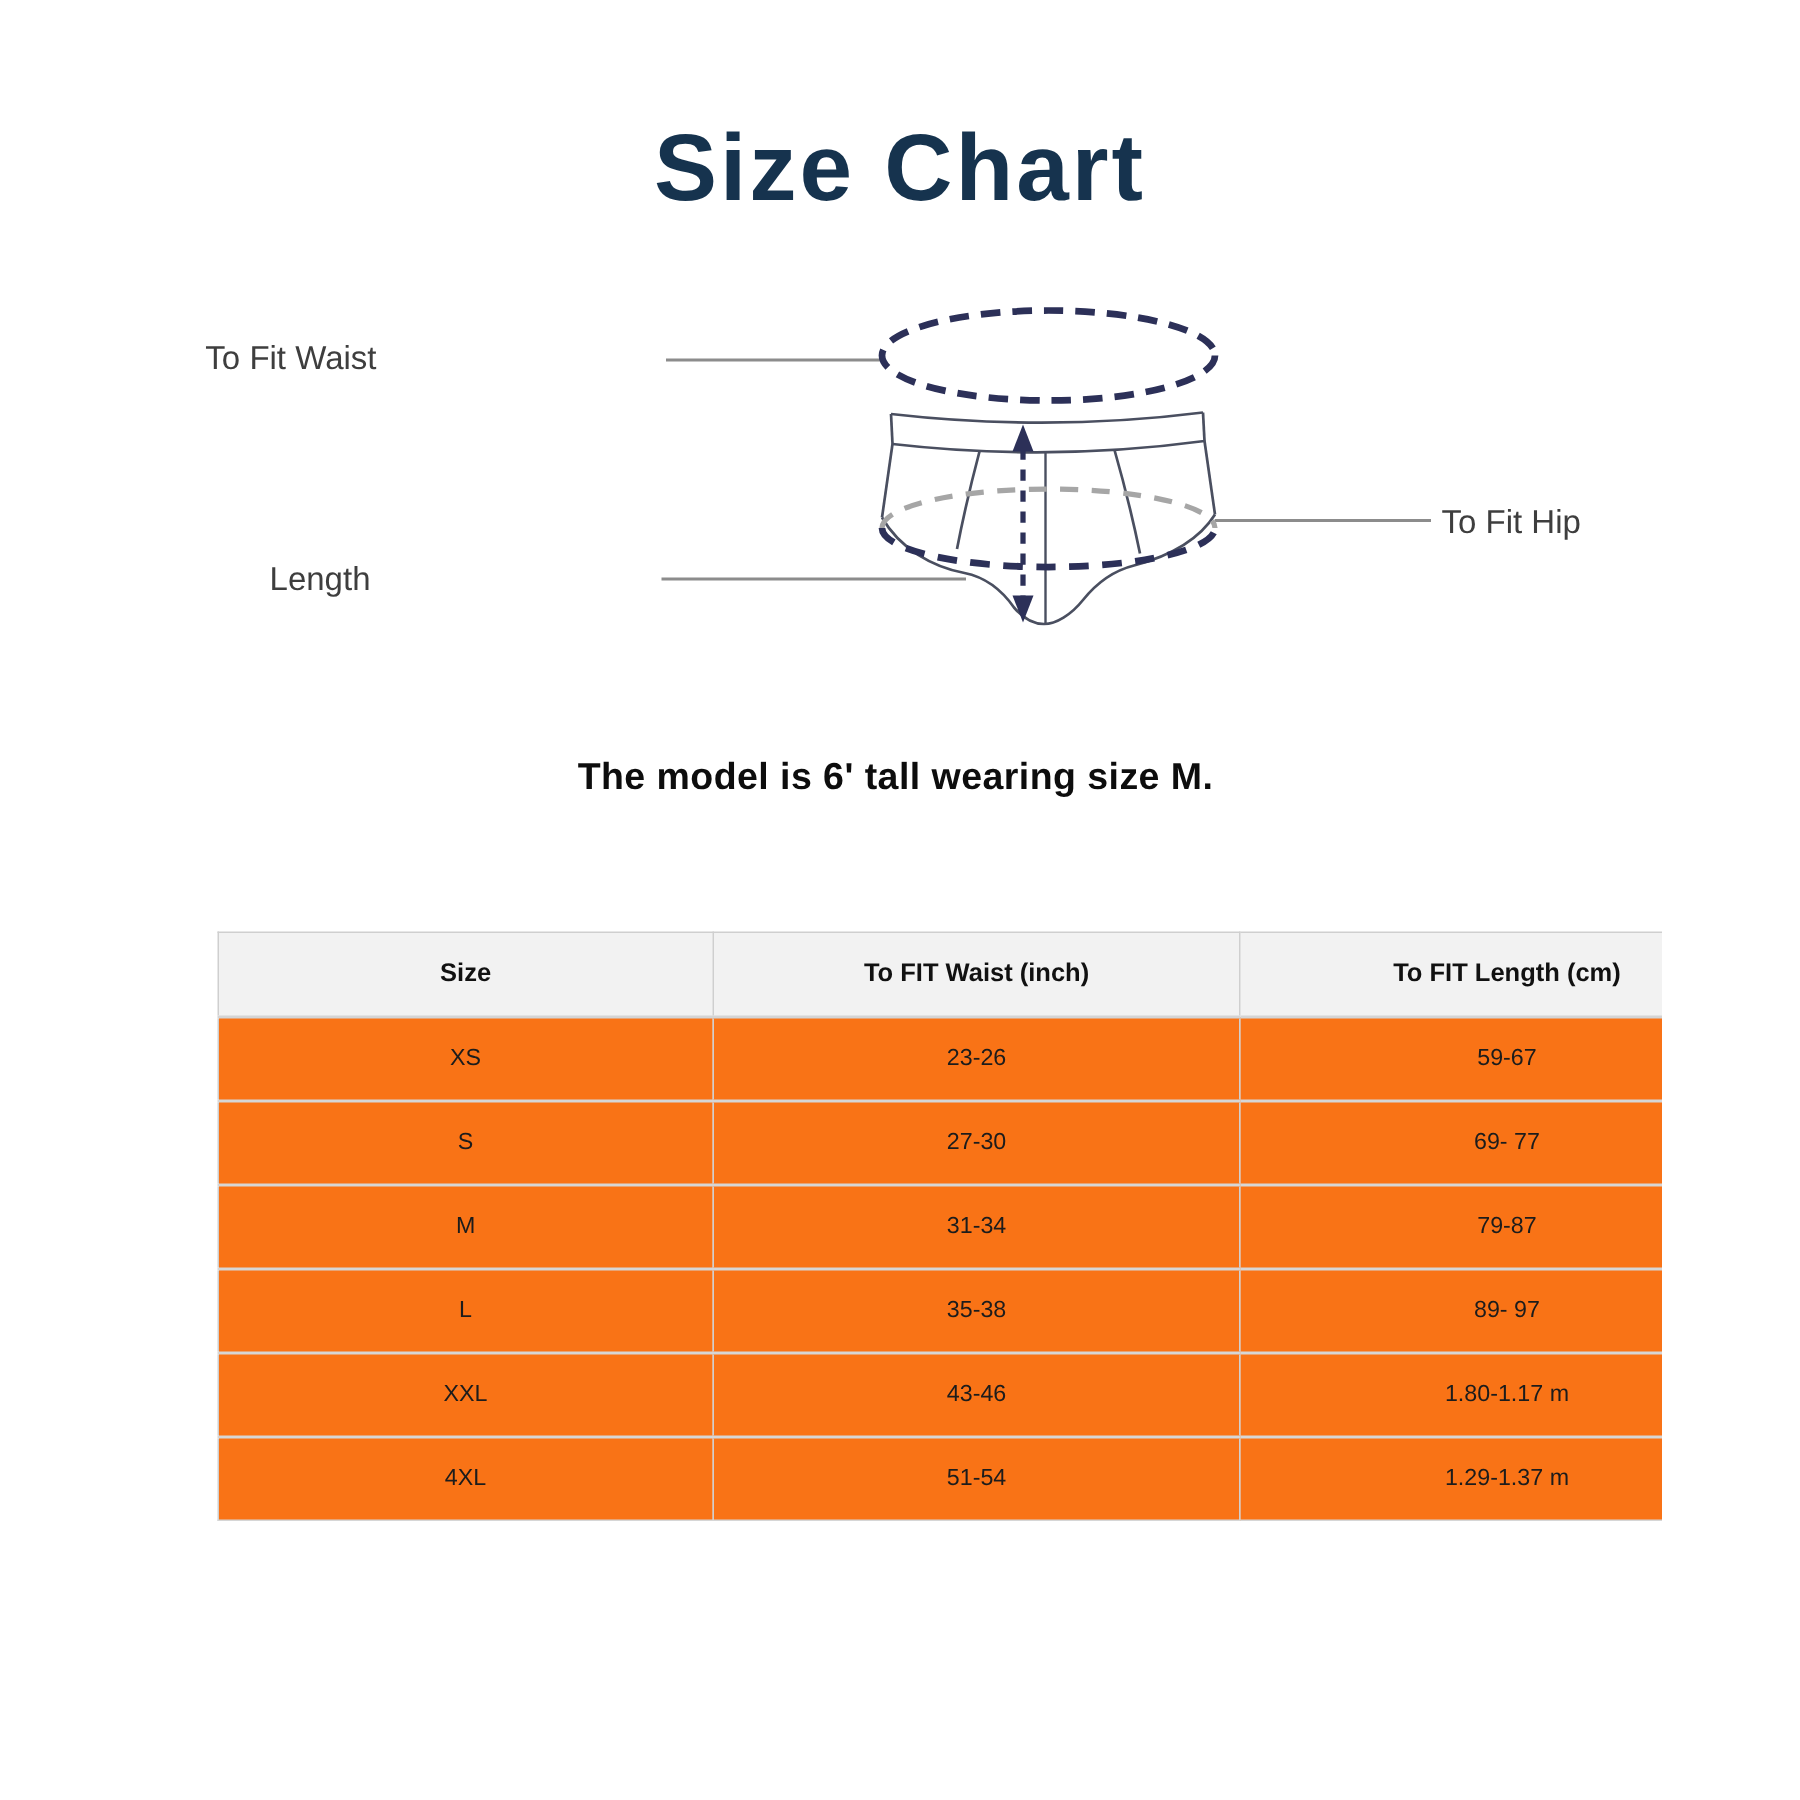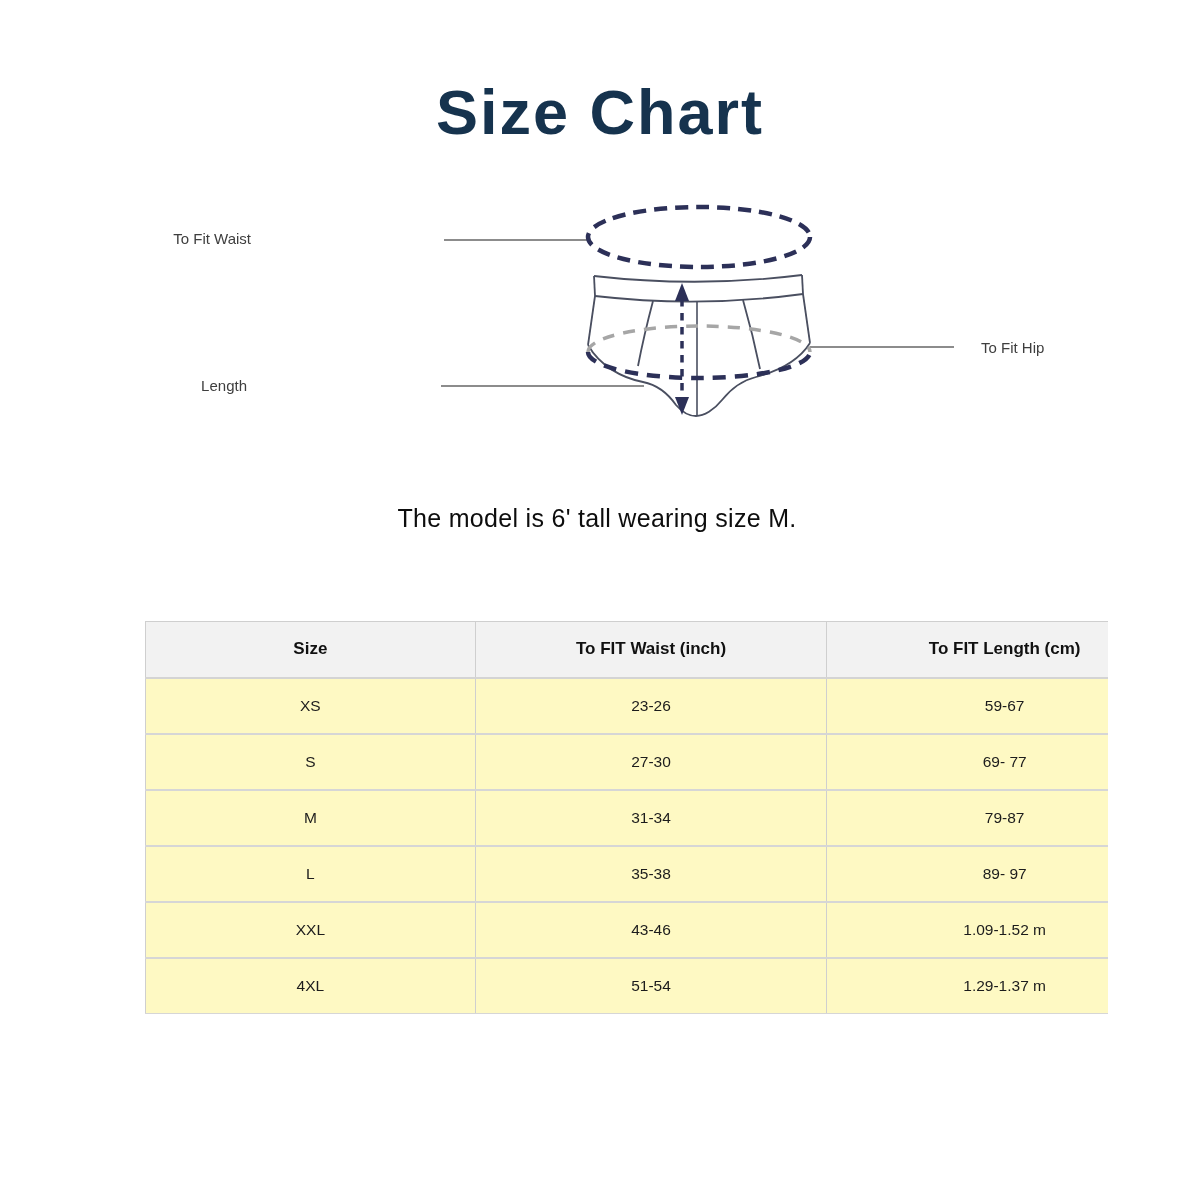--- a/index.html
+++ b/index.html
@@ -27,36 +27,36 @@
   }
   .diagram-svg {
     position: absolute;
     top: 0;
     left: 0;
     width: 1200px;
     height: 1200px;
   }
   .diag-label {
     position: absolute;
-    font-size: 15px;
+    font-size: 22px;
     color: #3e3e3e;
     line-height: 26px;
     white-space: nowrap;
   }
   .label-waist { top: 226px; right: 857px; }
-  .label-hip   { top: 335px; left: 889px; }
+  .label-hip   { top: 335px; left: 869px; }
   .label-length{ top: 373px; right: 861px; }
   .note {
     position: absolute;
     top: 504px;
     left: 0;
     width: 1010px;
     text-align: center;
     font-size: 25px;
-    font-weight: 400;
+    font-weight: 700;
     color: #0d0d0d;
     letter-spacing: 0.3px;
   }
   .table-wrap {
     position: absolute;
     top: 621px;
     left: 53px;
     width: 1038px;
   }
   table.size-table {
@@ -77,21 +77,21 @@
     vertical-align: middle;
     border: 1px solid #cfcfcf;
     border-bottom: 2px solid #d4d4d4;
   }
   .size-table td {
     height: 56px;
     font-size: 15.5px;
     color: #1c1c1c;
     text-align: center;
     vertical-align: middle;
-    background: #fef9c3;
+    background: #f97316;
     border-left: 1px solid #cfcfcf;
     border-right: 1px solid #cfcfcf;
     border-bottom: 2px solid #d6d6d6;
   }
   .size-table tr:last-child td { border-bottom: 1px solid #d6d6d6; }
 </style>
 </head>
 <body>
 
 <div class="page">
@@ -166,21 +166,21 @@
           <td>79-87</td>
         </tr>
         <tr>
           <td>L</td>
           <td>35-38</td>
           <td>89- 97</td>
         </tr>
         <tr>
           <td>XXL</td>
           <td>43-46</td>
-          <td>1.09-1.52 m</td>
+          <td>1.80-1.17 m</td>
         </tr>
         <tr>
           <td>4XL</td>
           <td>51-54</td>
           <td>1.29-1.37 m</td>
         </tr>
       </tbody>
     </table>
   </div>
 

